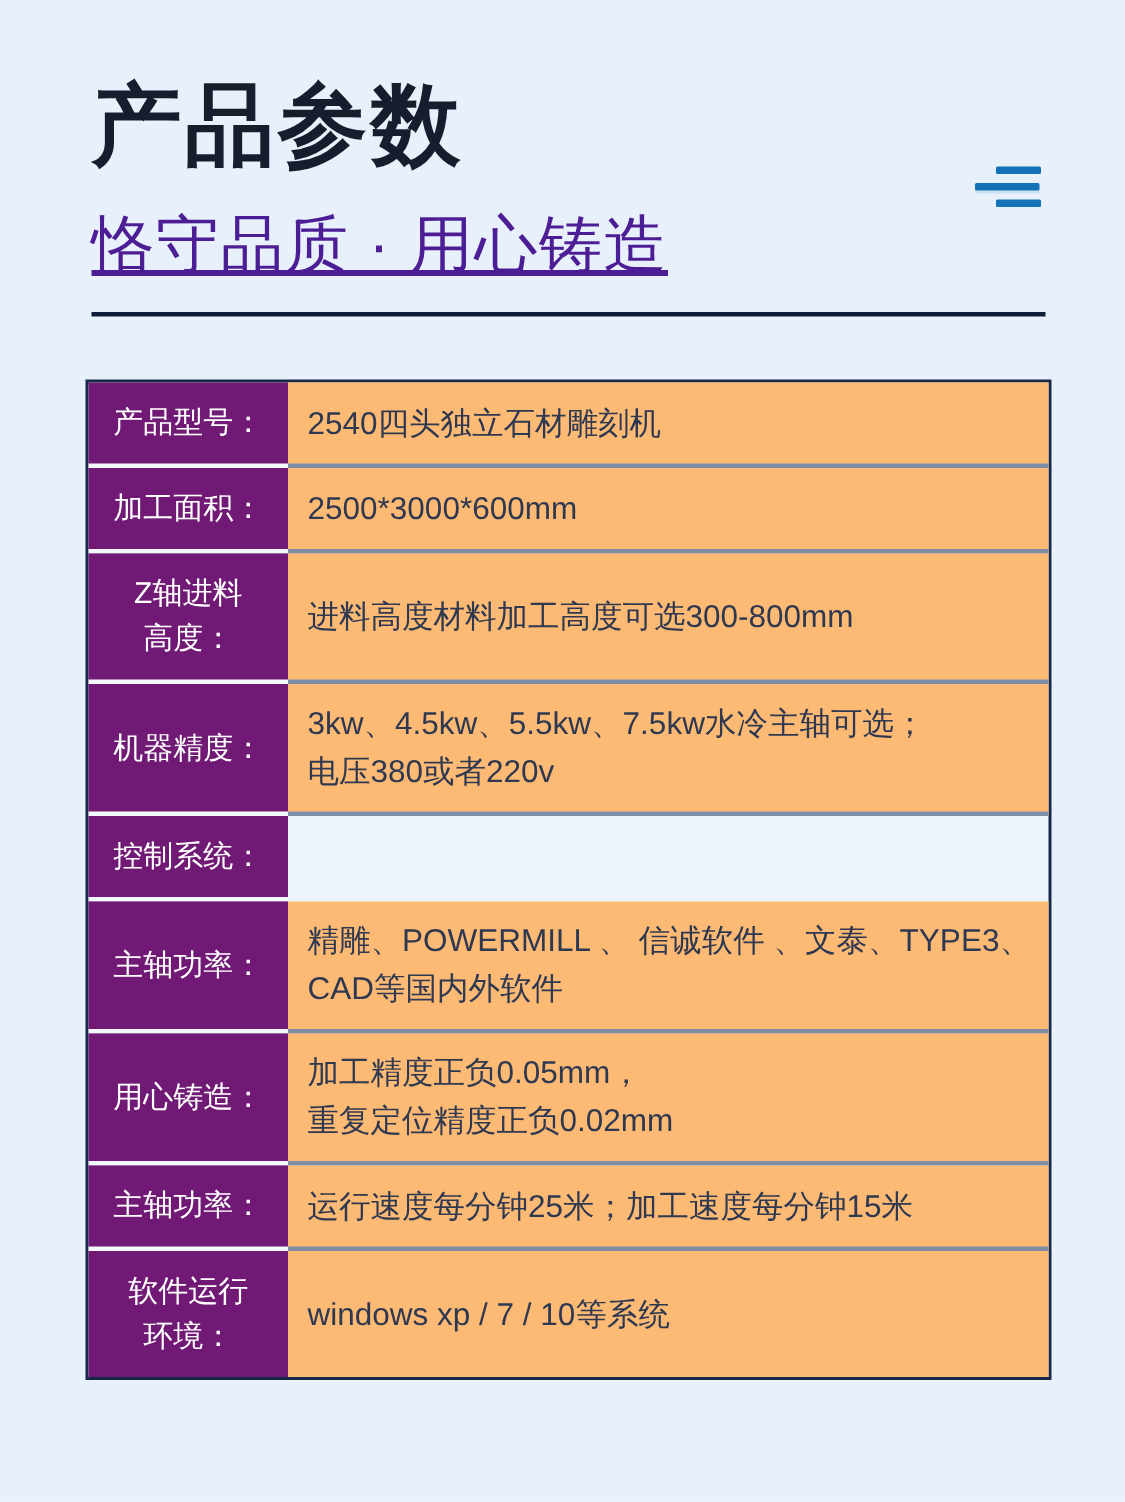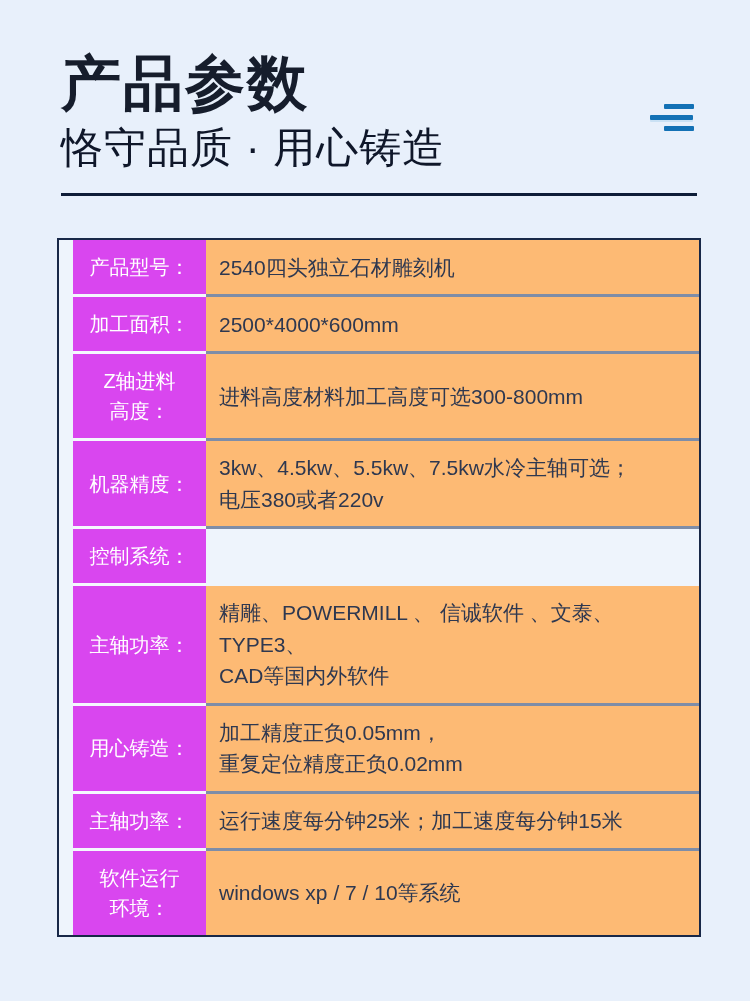--- a/index.html
+++ b/index.html
@@ -12,45 +12,44 @@
   .page { width: 750px; height: 1001px; padding: 52px 49px 0 57px; }
 
   
   header { display: flex; align-items: center; justify-content: space-between; padding-left: 4px; }
   .page-title {
     font-size: 60px; font-weight: 900; letter-spacing: 2px;
     color: #161d2c; line-height: 1.05;
   }
   .page-subtitle {
     font-size: 42px; font-weight: 500; letter-spacing: 1px;
-    color: #0f172a; margin-top: 9px; line-height: 1.15;
+    color: #4c1d95; margin-top: 24px; line-height: 1.15; text-decoration: underline;
   }
   .menu-icon { display: flex; flex-direction: column; align-items: flex-end; width: 44px; margin-right: 7px; margin-top: 10px; }
   .menu-icon .bar { height: 5px; background: #1371b5; border-radius: 1px; display: block; }
   .menu-icon .bar-short { width: 30px; }
   .menu-icon .bar-long  { width: 43px; align-self: flex-start; margin: 6px 1px 6px 0; box-shadow: 0 2px 0 rgba(199,223,243,0.9); }
 
   .divider { height: 3px; background: #0e1d38; margin-top: 21px; width: 636px; margin-left: 4px; }
 
   
   .spec-table {
     margin-top: 42px; width: 644px;
     border: 2px solid #182848;
     background: #eef4fc;
   }
   .spec-row { display: flex; min-height: 53px; }
   .spec-label {
     width: 133px; flex: 0 0 133px;
-    background: #d946ef; color: #ffffff;
+    background: #701a75; color: #ffffff;
     font-size: 20px; line-height: 1.5;
     display: flex; align-items: center; justify-content: center;
     text-align: center; white-space: pre-line;
     padding: 12px 4px;
     border-bottom: 3px solid #f4f8fd;
-    margin-left: 14px;
   }
   .spec-value {
     flex: 1;
     background: #fdba74; color: #2e3850;
     font-size: 21px; line-height: 1.5;
     display: flex; align-items: center;
     text-align: left; white-space: pre-line;
     padding: 11px 8px 11px 13px;
     border-bottom: 3px solid #7e8da8;
   }
@@ -77,21 +76,21 @@
   <div class="divider"></div>
 
   <div class="spec-table" id="spec-table">
   <div class="spec-row">
     <div class="spec-label">产品型号：</div>
     <div class="spec-value">2540四头独立石材雕刻机</div>
   </div>
 
   <div class="spec-row">
     <div class="spec-label">加工面积：</div>
-    <div class="spec-value">2500*4000*600mm</div>
+    <div class="spec-value">2500*3000*600mm</div>
   </div>
 
   <div class="spec-row">
     <div class="spec-label">Z轴进料
 高度：</div>
     <div class="spec-value">进料高度材料加工高度可选300-800mm</div>
   </div>
 
   <div class="spec-row">
     <div class="spec-label">机器精度：</div>

